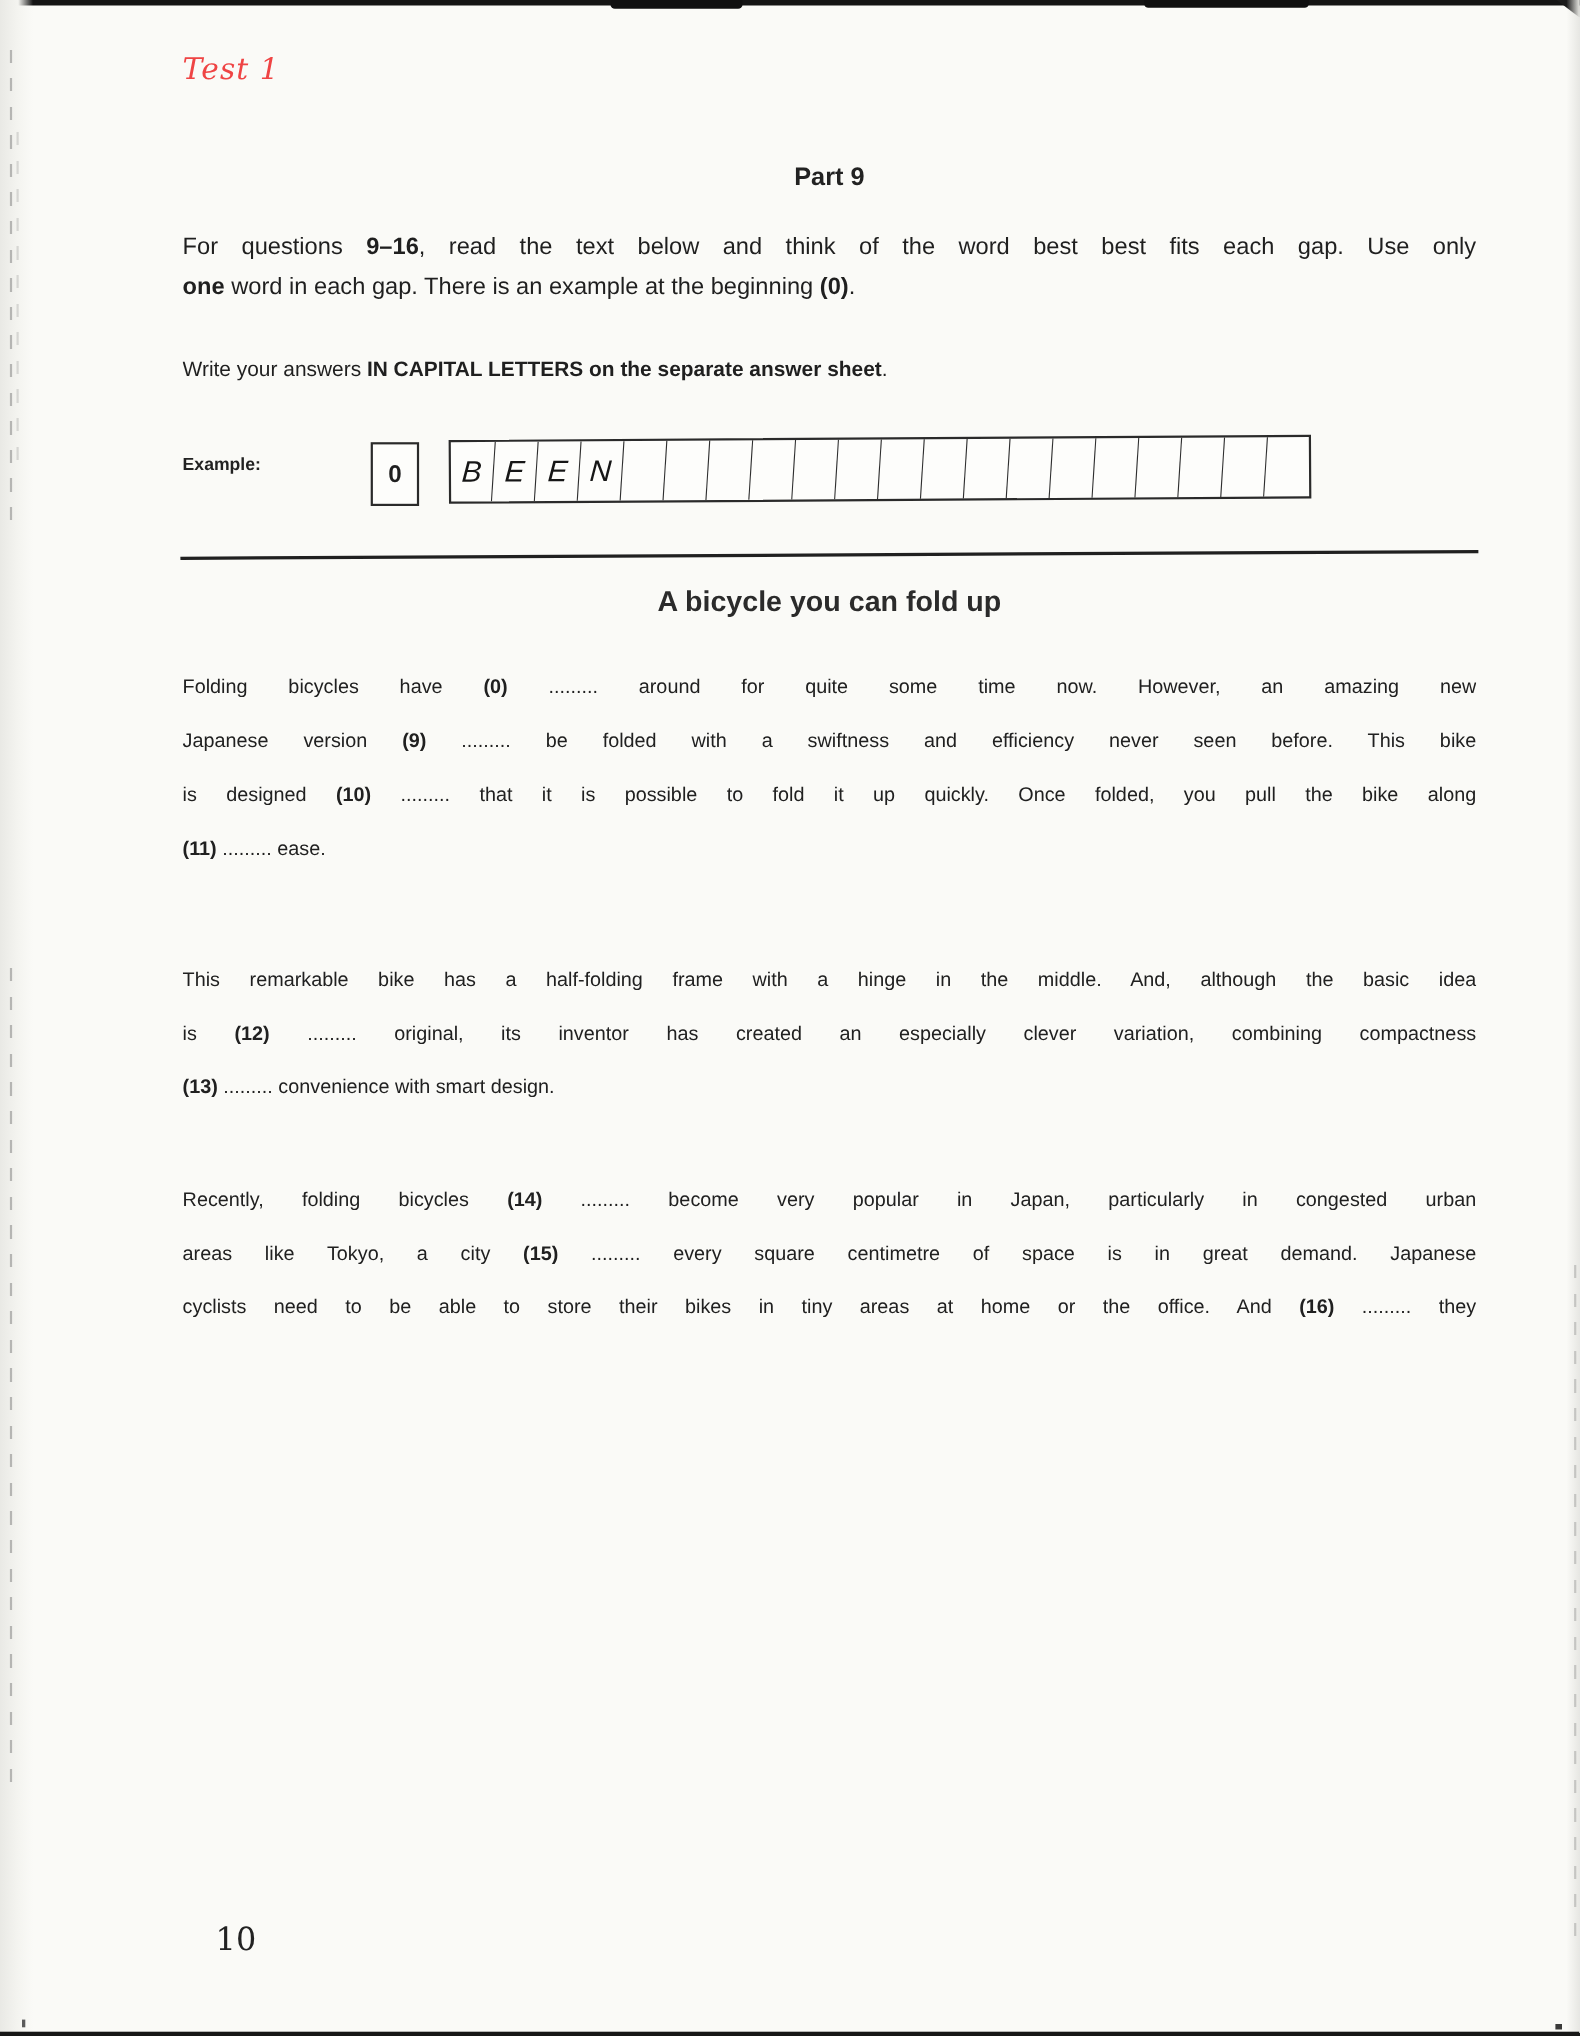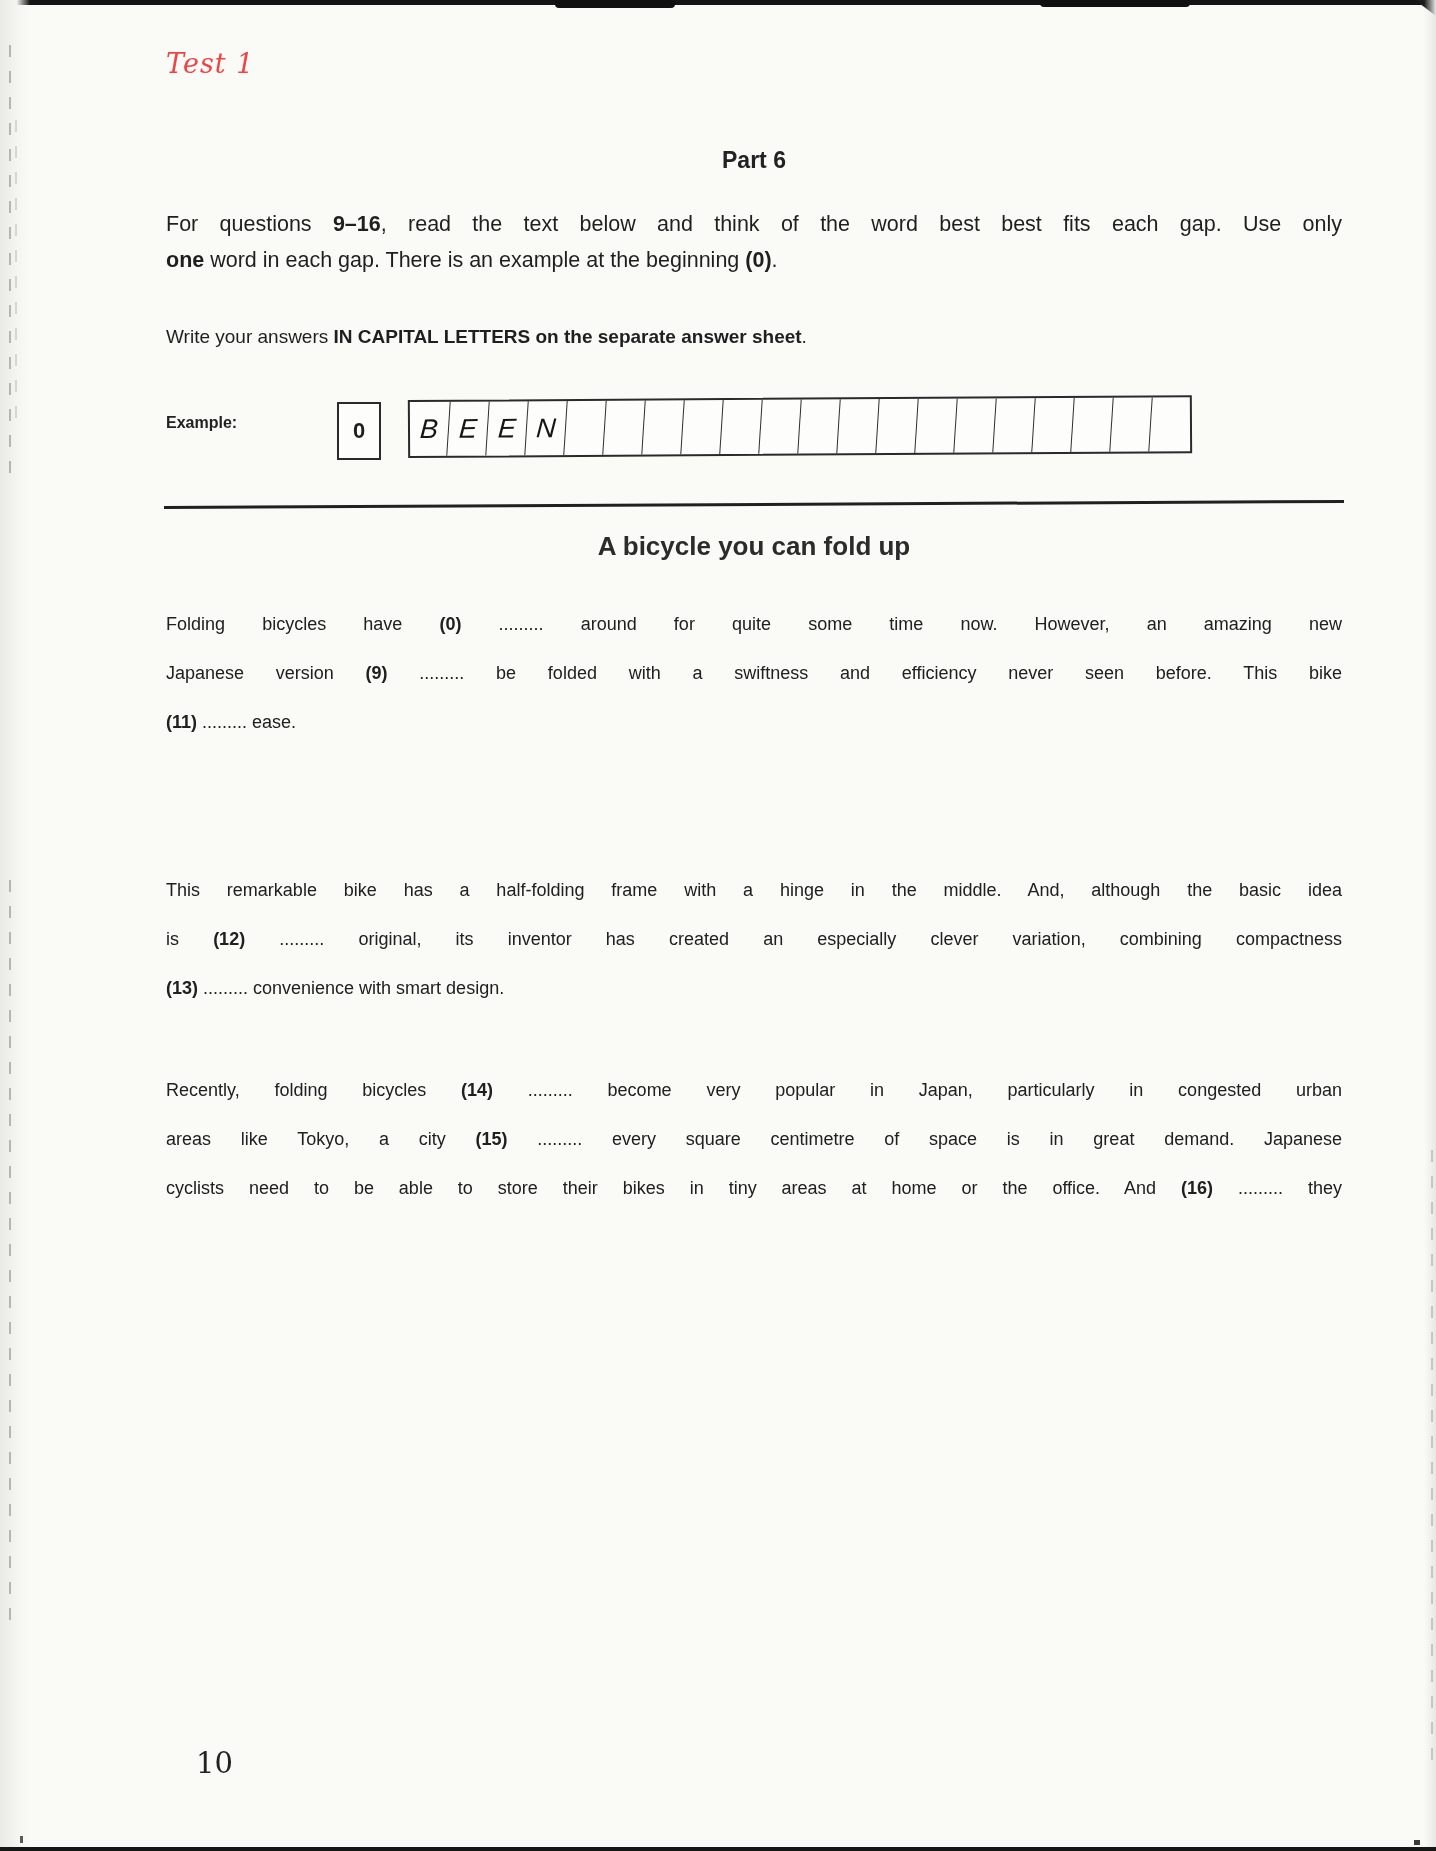--- a/index.html
+++ b/index.html
@@ -116,21 +116,21 @@
   <div class="scratch a"></div>
   <div class="scratch b"></div>
   <div class="scratch c"></div>
   <div class="scratch d"></div>
   <div class="mark-bl"></div>
   <div class="mark-br"></div>
   <div class="scan-bottom"></div>
 
   <div class="running-head">Test 1</div>
 
-  <div class="part-heading">Part 6</div>
+  <div class="part-heading">Part 9</div>
 
   <div class="instructions">
       <div class="tline just"><span>For questions </span><b>9–16</b><span>, read the text below and think of the word best best fits each gap. Use only</span></div>
       <div class="tline"><b>one</b><span> word in each gap. There is an example at the beginning </span><b>(0)</b><span>.</span></div>
     </div>
 
   <div class="answer-note">
       <div class="tline"><span>Write your answers </span><b>IN CAPITAL LETTERS on the separate answer sheet</b><span>.</span></div>
     </div>
 
@@ -159,20 +159,21 @@
       <div class="cell"></div>
     </div>
 
   <div class="rule"></div>
 
   <div class="passage-title">A bicycle you can fold up</div>
 
   <div class="para p1">
       <div class="tline just"><span>Folding bicycles have </span><b>(0)</b><span> ......... around for quite some time now. However, an amazing new</span></div>
       <div class="tline just"><span>Japanese version </span><b>(9)</b><span> ......... be folded with a swiftness and efficiency never seen before. This bike</span></div>
+      <div class="tline just"><span>is designed </span><b>(10)</b><span> ......... that it is possible to fold it up quickly. Once folded, you pull the bike along</span></div>
       <div class="tline"><b>(11)</b><span> ......... ease.</span></div>
     </div>
   <div class="para p2">
       <div class="tline just"><span>This remarkable bike has a half-folding frame with a hinge in the middle. And, although the basic idea</span></div>
       <div class="tline just"><span>is </span><b>(12)</b><span> ......... original, its inventor has created an especially clever variation, combining compactness</span></div>
       <div class="tline"><b>(13)</b><span> ......... convenience with smart design.</span></div>
     </div>
   <div class="para p3">
       <div class="tline just"><span>Recently, folding bicycles </span><b>(14)</b><span> ......... become very popular in Japan, particularly in congested urban</span></div>
       <div class="tline just"><span>areas like Tokyo, a city </span><b>(15)</b><span> ......... every square centimetre of space is in great demand. Japanese</span></div>

